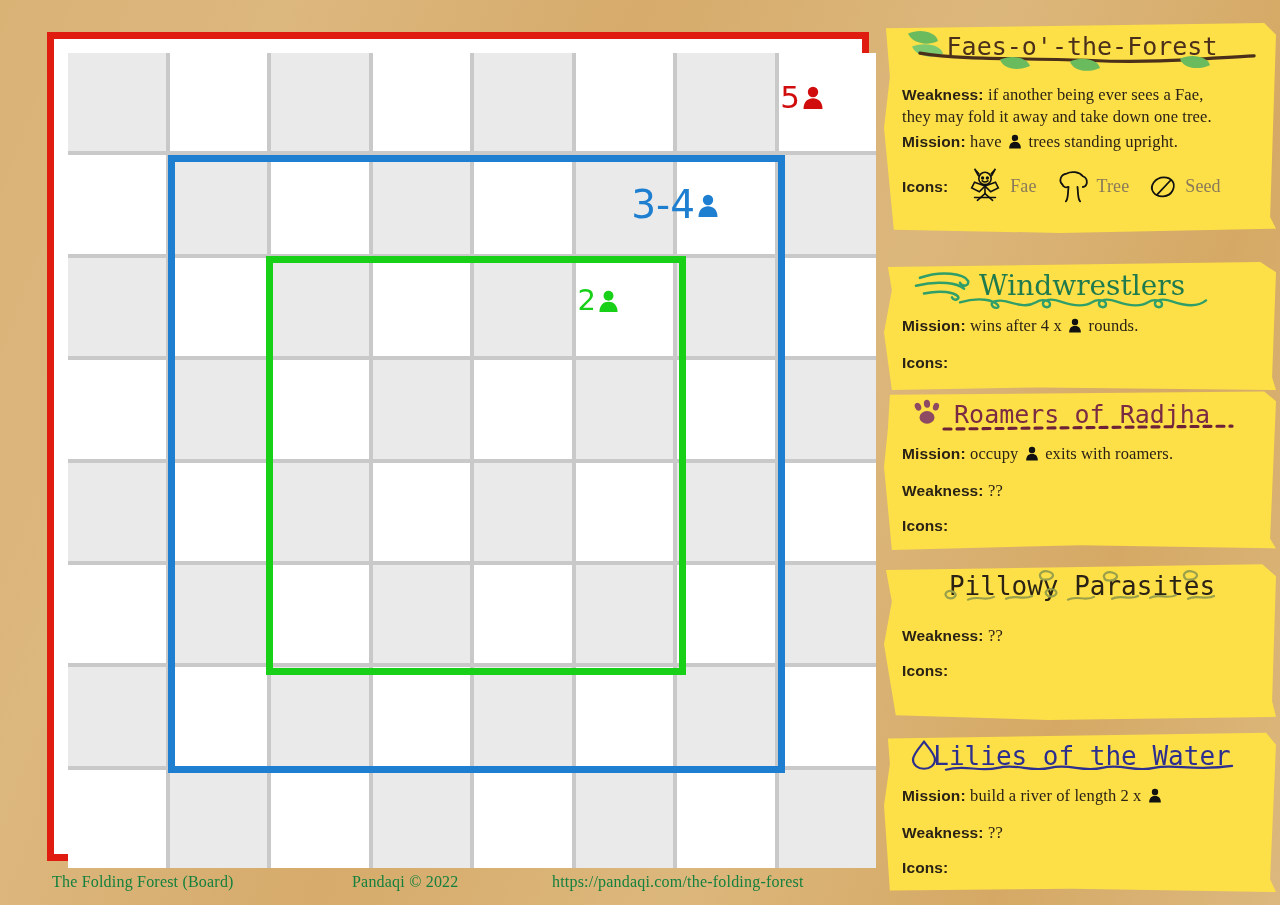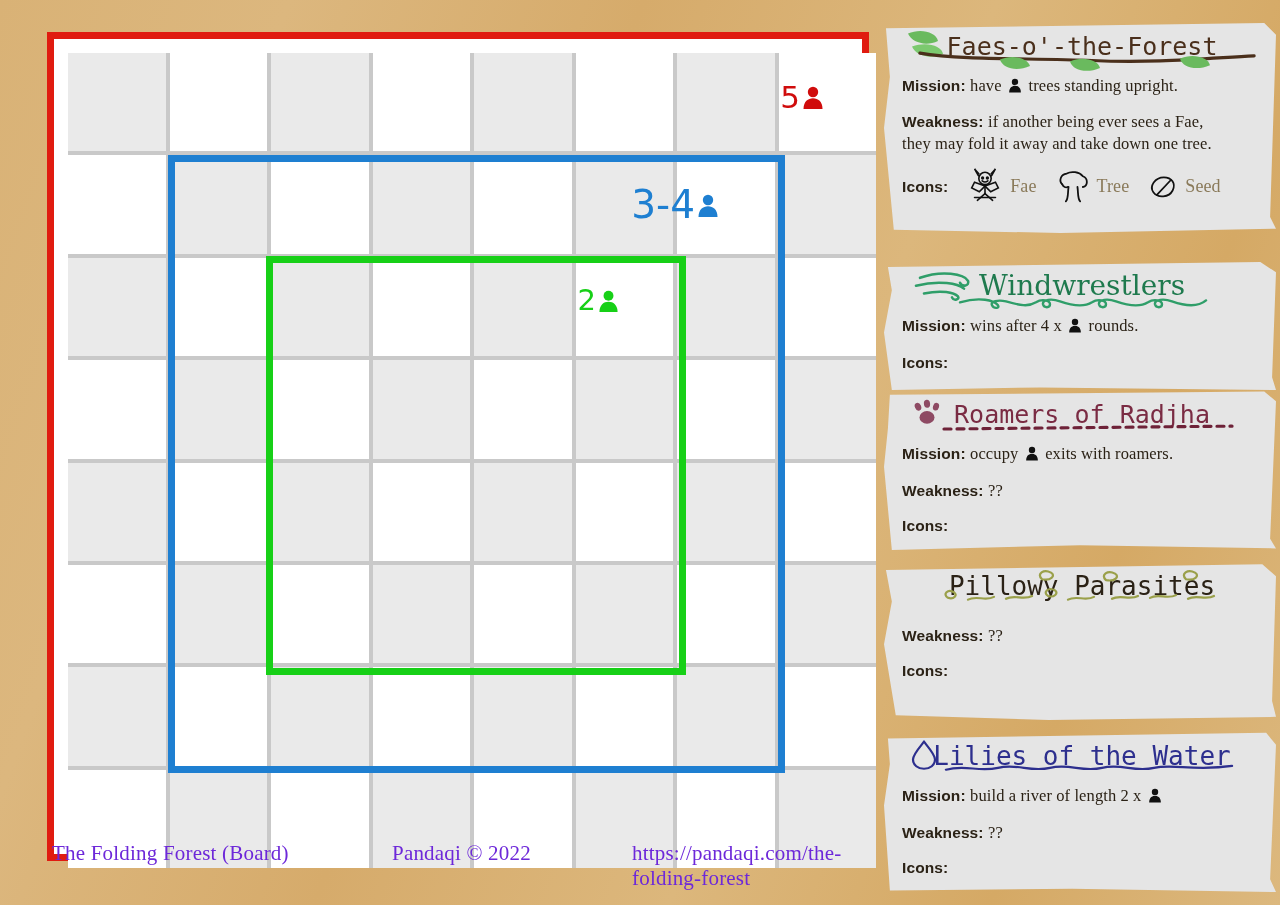--- a/index.html
+++ b/index.html
@@ -74,39 +74,38 @@
   .person-glyph { display: inline-block; line-height: 1; }
   .person-glyph svg { display: block; }
 
   
   #footer {
     position: absolute;
     left: 52px; bottom: 14px;
     width: 830px;
     display: flex;
     font-family: "Liberation Serif", serif;
-    font-size: 21px;
-    color: #6d28d9;
+    font-size: 16px;
+    color: #15803d;
     letter-spacing: 0.2px;
-    gap: 40px;
   }
   #footer .f1 { width: 300px; }
   #footer .f2 { width: 200px; }
   #footer .f3 { flex: 1; }
 
   
   #cards {
     position: absolute;
     left: 884px; top: 22px;
     width: 392px; height: 860px;
   }
   .card {
     position: absolute;
     left: 0; width: 392px;
-    background: #e5e5e5;
+    background: #fde047;
     box-sizing: border-box;
     padding: 6px 14px 8px 18px;
     overflow: hidden;
   }
   .card.c0 { top: 0;   height: 212px; clip-path: polygon(0.5% 3%, 97% 0.5%, 100% 6%, 98.5% 92%, 100% 97.5%, 45% 99.5%, 2.5% 98%, 0 50%, 1.5% 26%); }
   .card.c1 { top: 240px; height: 128px; clip-path: polygon(1% 4%, 96% 0%, 100% 8%, 99% 90%, 100% 100%, 40% 98%, 2% 100%, 0 55%, 2% 22%); }
   .card.c2 { top: 368px; height: 160px; clip-path: polygon(1.5% 3%, 97% 1%, 100% 7%, 98.5% 93%, 100% 99%, 50% 97%, 2% 100%, 0 48%, 1% 24%); }
   .card.c3 { top: 540px; height: 158px; clip-path: polygon(0.5% 5%, 96.5% 1.5%, 100% 9%, 99% 88%, 100% 98%, 42% 100%, 3% 97%, 0 52%, 2% 25%); }
   .card.c4 { top: 710px; height: 160px; clip-path: polygon(1% 4%, 97.5% 0.5%, 100% 8%, 98.5% 92%, 100% 100%, 48% 98%, 1.5% 99%, 0 46%, 1.5% 20%); }
 
@@ -277,36 +276,36 @@
         <div class="title-deco deco-front">
           <svg viewBox="0 0 360 46" preserveAspectRatio="none">
             <path d="M18 27 C60 35 130 32 190 35 C250 38 300 33 352 30" stroke="#4a2f1b" stroke-width="3.4" fill="none" stroke-linecap="round"></path>
             <path d="M98 34 C110 28 126 32 128 41 C115 47 101 44 98 34 Z" fill="#6aba5e"></path>
             <path d="M168 36 C180 30 196 34 198 43 C185 49 171 46 168 36 Z" fill="#6aba5e"></path>
             <path d="M278 33 C290 27 306 31 308 40 C295 46 281 43 278 33 Z" fill="#6aba5e"></path>
           </svg>
         </div>
       </div>
 
+      <div class="line gap-s">
+        <b>Weakness:</b>
+        <span class="lt">if another being ever sees a Fae,</span><br>
+        <span class="lt">they may fold it away and take down one tree.</span>
+      </div>
+
       <div class="line">
         <b>Mission:</b>
         <span class="lt">have</span>
         <span class="inline-person">
           <svg width="14" height="16" viewBox="0 0 22 26">
               <circle cx="11" cy="8" r="5.2" fill="#111"></circle>
               <path d="M1.5 25 C1.5 17.5 6 14.2 11 14.2 C16 14.2 20.5 17.5 20.5 25 Z" fill="#111"></path>
             </svg>
         </span>
         <span class="lt">trees standing upright.</span>
-      </div>
-
-      <div class="line gap-s">
-        <b>Weakness:</b>
-        <span class="lt">if another being ever sees a Fae,</span><br>
-        <span class="lt">they may fold it away and take down one tree.</span>
       </div>
 
       <div class="line gap-s icons-row">
         <b>Icons:</b>
 
         <span class="icon-pair">
           <span class="mini-icon">
             <svg width="38" height="38" viewBox="0 0 40 40">
               <g stroke="#111" stroke-width="1.7" fill="none" stroke-linecap="round">
                 <circle cx="20" cy="11" r="6.5"></circle>

